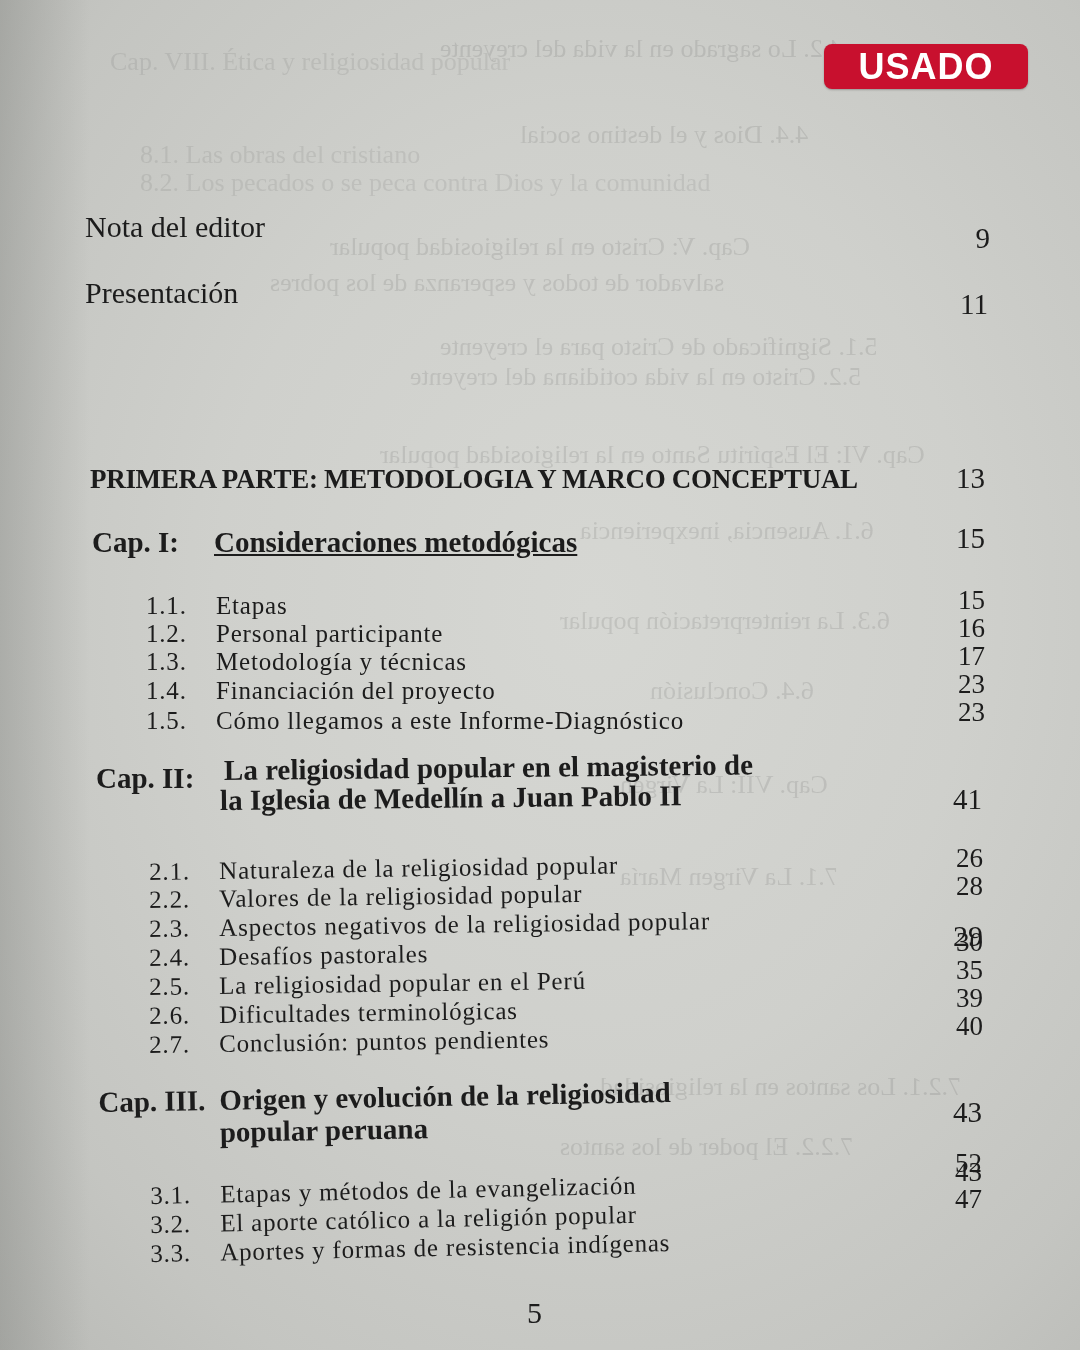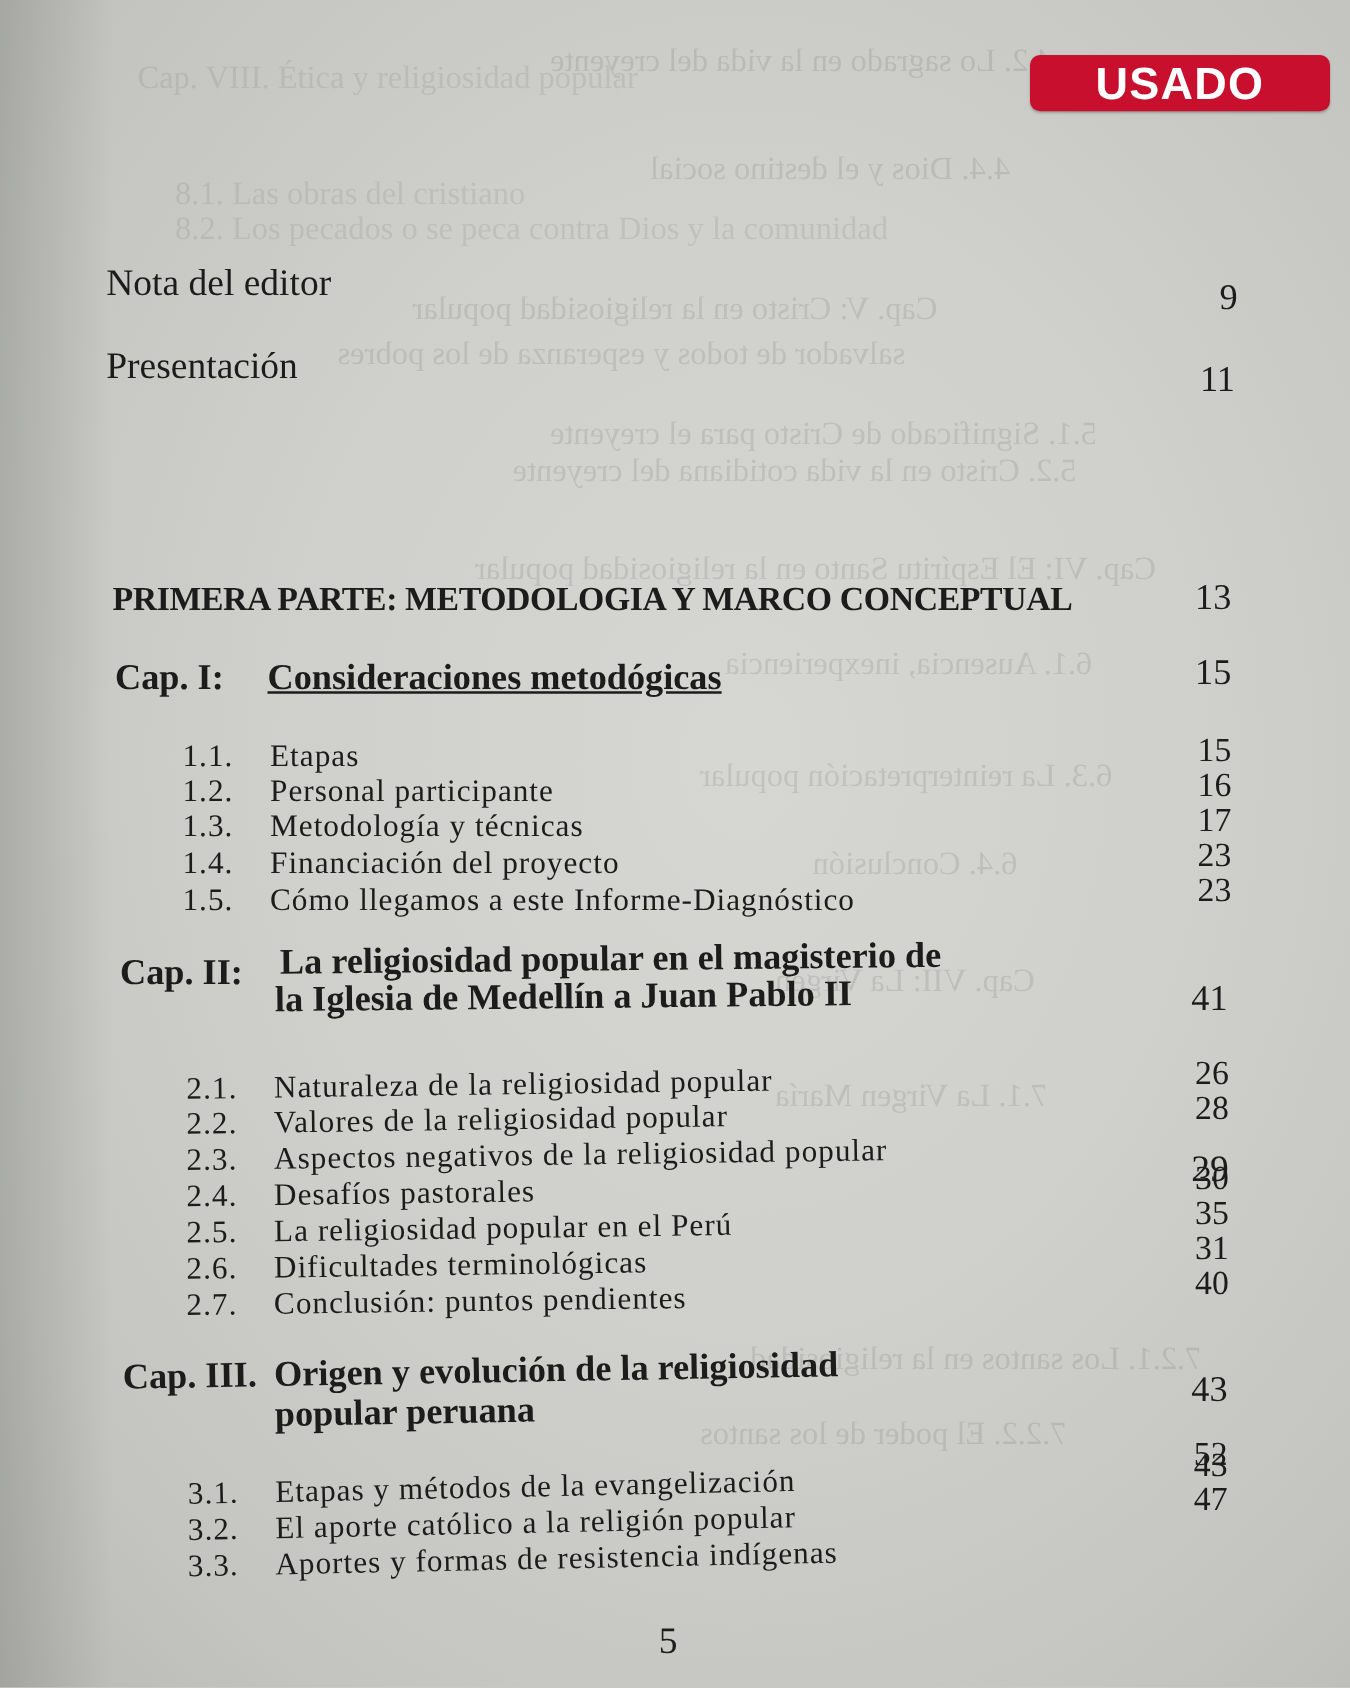--- a/index.html
+++ b/index.html
@@ -51,21 +51,21 @@
     left: 418px;
     top: 64px;
     font-size: 40px;
     letter-spacing: -0.5px;
     color: #1a1a1a;
   }
   .badge {
     position: absolute;
     left: 824px;
     top: 44px;
-    width: 240px;
+    width: 204px;
     height: 45px;
     background: #c8102e;
     border-radius: 8px;
     color: #ffffff;
     font-family: "Liberation Sans", "DejaVu Sans", sans-serif;
     font-weight: bold;
     font-size: 36px;
     letter-spacing: 1px;
     display: flex;
     align-items: center;
@@ -231,21 +231,21 @@
   <div class="entry sub" style="left:149px;top:973px;transform:rotate(-0.8deg);transform-origin:left;">
     <span class="num">2.5.</span>
     <span class="txt">La religiosidad popular en el Perú</span>
   </div>
   <div class="pagenum" style="left:923px;top:955px;font-size:27px;">35</div>
 
   <div class="entry sub" style="left:149px;top:1002px;transform:rotate(-0.8deg);transform-origin:left;">
     <span class="num">2.6.</span>
     <span class="txt">Dificultades terminológicas</span>
   </div>
-  <div class="pagenum" style="left:923px;top:983px;font-size:27px;">31</div>
+  <div class="pagenum" style="left:923px;top:983px;font-size:27px;">39</div>
 
   <div class="entry sub" style="left:149px;top:1031px;transform:rotate(-0.8deg);transform-origin:left;">
     <span class="num">2.7.</span>
     <span class="txt">Conclusión: puntos pendientes</span>
   </div>
   <div class="pagenum" style="left:923px;top:1011px;font-size:27px;">40</div>
 
   <div class="entry chap" style="left:98px;top:1086px;transform:rotate(-1deg);transform-origin:left;">
     <span class="chap-label" style="left:0;top:0;">Cap. III.</span>
     <span class="chap-title" style="left:121px;top:0;">Origen y evolución de la religiosidad</span>

